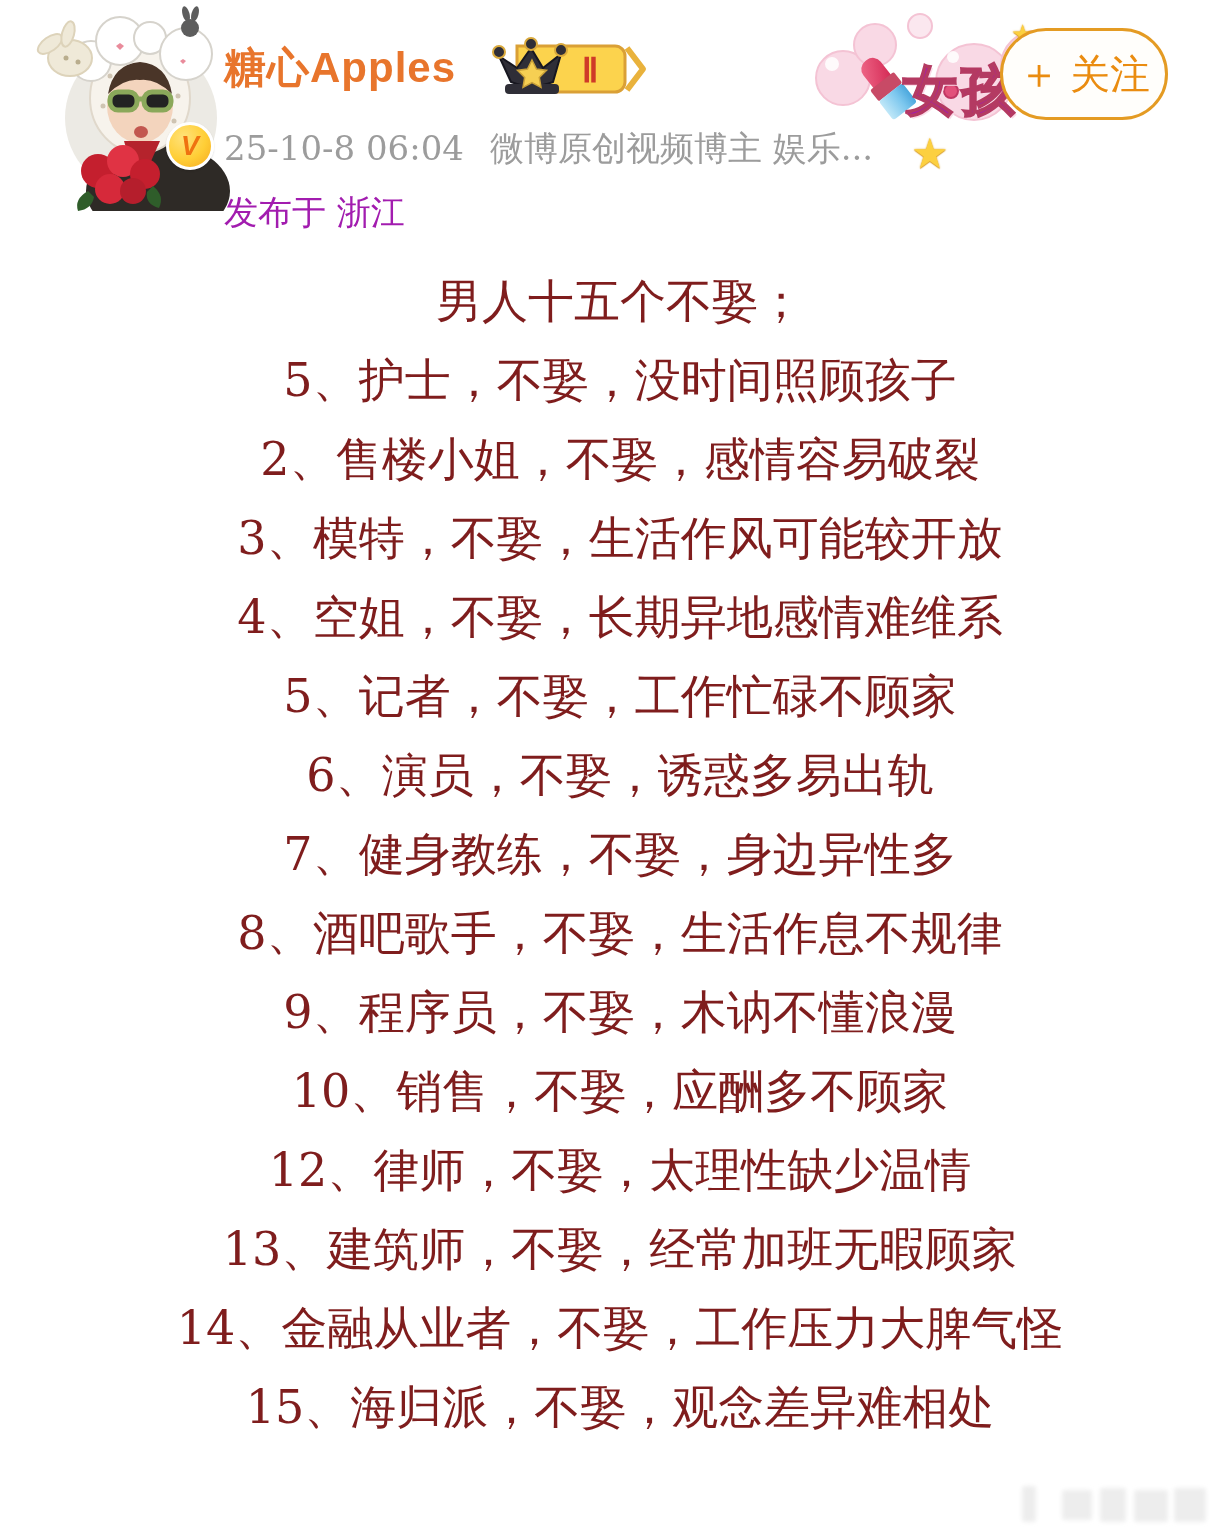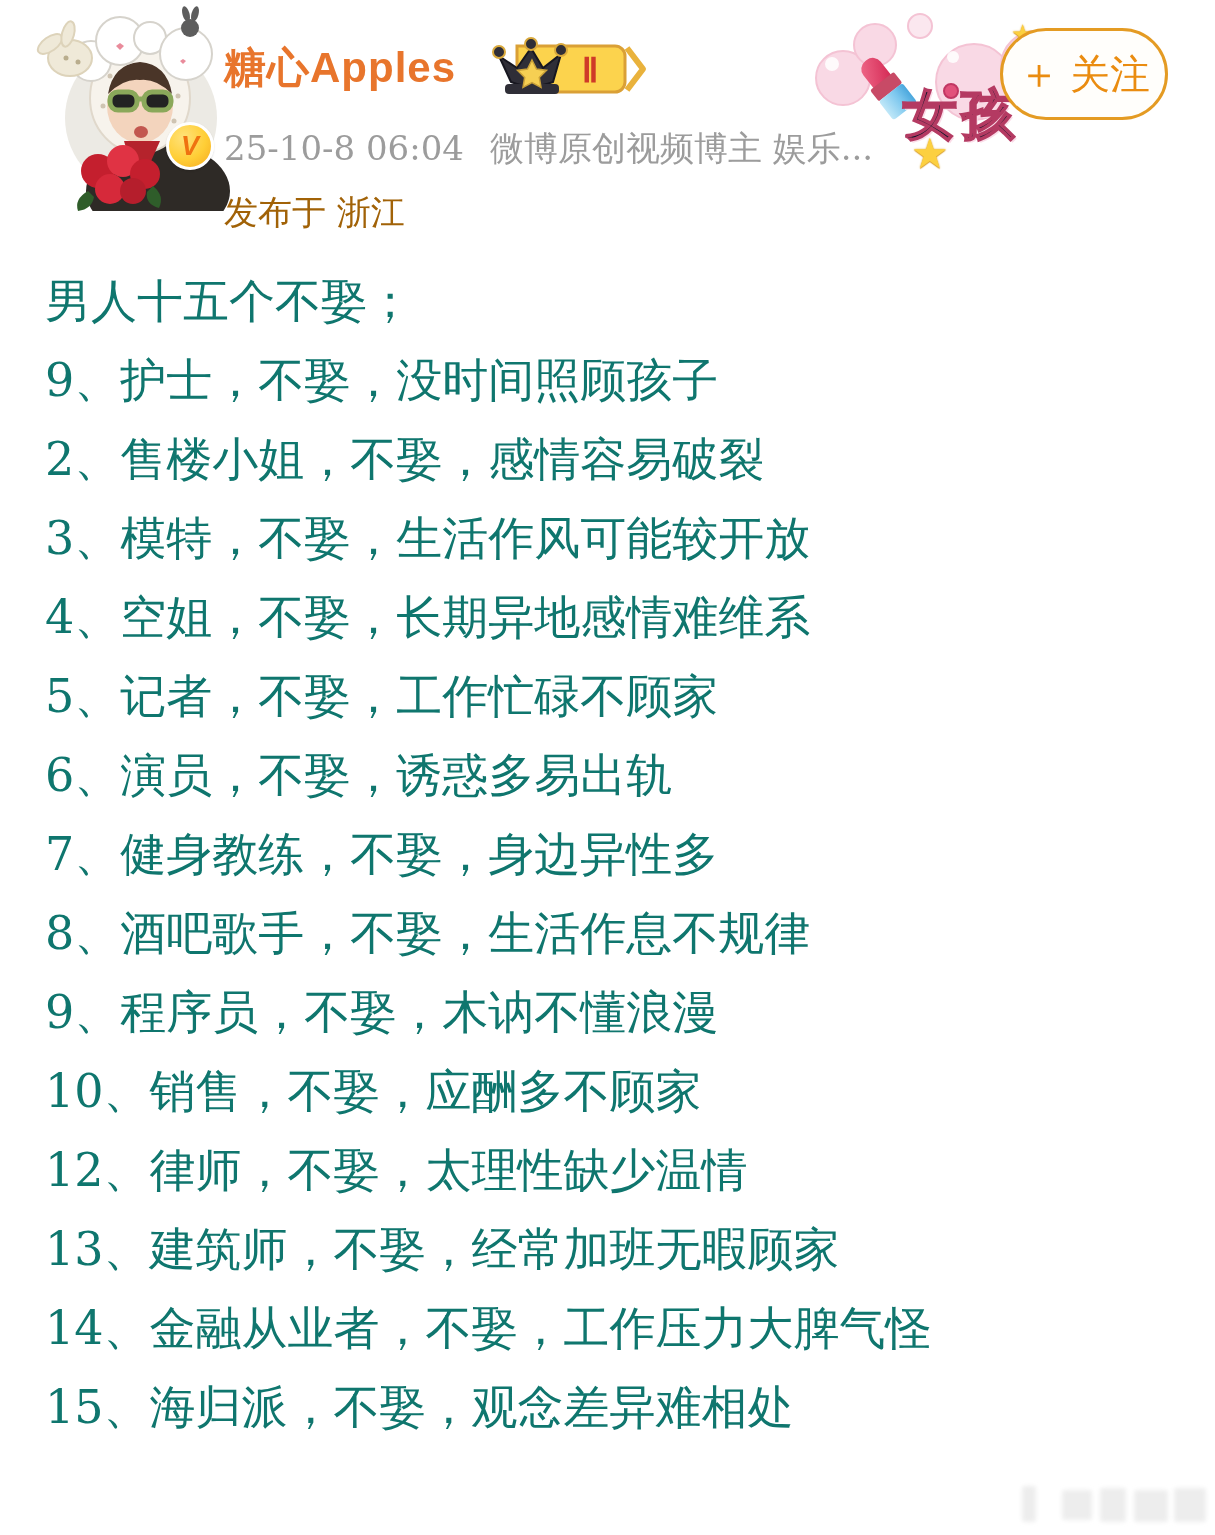--- a/index.html
+++ b/index.html
@@ -14,21 +14,21 @@
            font-weight:bold;font-style:italic;font-size:27px;color:#ef7210;
            box-shadow:0 1px 2px rgba(0,0,0,.15);}
   .username{position:absolute;left:224px;top:40px;font-size:42px;font-weight:bold;color:#e8752c;
             letter-spacing:1px;}
   .vip-badge{position:absolute;left:487px;top:34px;width:160px;height:72px;}
   .vip-level{position:absolute;left:72px;top:13px;width:62px;height:46px;display:flex;align-items:center;justify-content:center;
              font-family:"Liberation Serif", serif;font-weight:bold;font-size:34px;color:#cf3a28;}
   .meta-line{position:absolute;left:224px;top:126px;font-size:34px;color:#9c9c9c;white-space:nowrap;
              font-family:"DejaVu Serif", serif;}
   .meta-line .gap{display:inline-block;width:26px;}
-  .loc-line{position:absolute;left:224px;top:190px;font-size:34px;color:#a16207;
+  .loc-line{position:absolute;left:224px;top:190px;font-size:34px;color:#a21caf;
             font-family:"DejaVu Serif", serif;}
 
   
   .sticker{position:absolute;left:815px;top:5px;width:280px;height:130px;z-index:1;}
   .bubble{position:absolute;border-radius:50%;background:#f9d9e5;border:2px solid #f4c3d4;box-sizing:border-box;}
   .bubble.b1{left:0px;top:45px;width:56px;height:56px;}
   .bubble.b2{left:38px;top:18px;width:44px;height:44px;}
   .bubble.b3{left:92px;top:8px;width:26px;height:26px;background:#fbe7ef;}
   .bubble.b4{left:120px;top:38px;width:78px;height:78px;}
   .bubble.b5{left:185px;top:25px;width:72px;height:72px;}
@@ -38,34 +38,34 @@
   .lip-bullet{position:absolute;left:18px;top:0px;width:22px;height:28px;border-radius:10px 10px 2px 2px;
               background:linear-gradient(120deg,#f06a8a 0%,#d42a55 100%);}
   .lip-base{position:absolute;left:14px;top:26px;width:30px;height:14px;background:#c84a66;border-radius:2px;}
   .lip-tube{position:absolute;left:14px;top:40px;width:30px;height:24px;border-radius:3px;
             background:linear-gradient(90deg,#bfe7f8 0%,#7cc7ee 60%,#4aa7dd 100%);}
   .dotlet{position:absolute;left:128px;top:78px;width:16px;height:16px;border-radius:50%;
           background:#e2517b;border:2px solid #c13763;box-sizing:border-box;}
   .star{position:absolute;color:#fcd040;text-shadow:0 0 2px #daa02e, 0 1px 1px #daa02e;}
   .star.s1{left:96px;top:128px;font-size:42px;line-height:1;}
   .star.s2{left:196px;top:16px;font-size:26px;line-height:1;}
-  .sticker-label{position:absolute;left:88px;top:50px;font-size:54px;font-weight:bold;color:#0f172a;
+  .sticker-label{position:absolute;left:88px;top:50px;font-size:54px;font-weight:bold;color:#a21caf;
                  -webkit-text-stroke:2px #b43a62;letter-spacing:4px;
-                 text-shadow:2px 2px 0 #fbdce8;margin-top:24px;}
+                 text-shadow:2px 2px 0 #fbdce8;}
 
   
   .follow-btn{position:absolute;left:1000px;top:28px;width:168px;height:92px;z-index:2;
               background:#fffefb;border:3px solid #e49b23;border-radius:46px;box-sizing:border-box;
               display:flex;align-items:center;justify-content:center;gap:10px;cursor:pointer;}
   .follow-btn .plus{font-size:42px;color:#ea8c10;font-weight:normal;line-height:1;}
   .follow-btn .label{font-size:40px;color:#ea8c10;font-family:"DejaVu Serif", serif;}
 
   
   .post-body{position:absolute;left:45px;top:262px;width:1150px;
-             font-family:"DejaVu Serif", serif;color:#0f766e;font-size:46px;line-height:79px;}
+             font-family:"DejaVu Serif", serif;color:#7f1d1d;font-size:46px;line-height:79px;text-align:center;}
   .post-line{white-space:nowrap;}
 
   
   .watermark{position:absolute;left:1022px;top:1478px;width:185px;height:50px;opacity:.5;filter:blur(2px);}
   .wm-block{position:absolute;background:#dcdcdc;border-radius:3px;}
 </style>
 </head>
 <body>
 
 <div class="avatar-wrap">
@@ -171,21 +171,21 @@
   <div class="sticker-label">女孩</div>
 </div>
 
 <div class="follow-btn">
   <span class="plus">＋</span>
   <span class="label">关注</span>
 </div>
 
 <div class="post-body">
   <div class="post-line">男人十五个不娶；</div>
-  <div class="post-line">9、护士，不娶，没时间照顾孩子</div>
+  <div class="post-line">5、护士，不娶，没时间照顾孩子</div>
   <div class="post-line">2、售楼小姐，不娶，感情容易破裂</div>
   <div class="post-line">3、模特，不娶，生活作风可能较开放</div>
   <div class="post-line">4、空姐，不娶，长期异地感情难维系</div>
   <div class="post-line">5、记者，不娶，工作忙碌不顾家</div>
   <div class="post-line">6、演员，不娶，诱惑多易出轨</div>
   <div class="post-line">7、健身教练，不娶，身边异性多</div>
   <div class="post-line">8、酒吧歌手，不娶，生活作息不规律</div>
   <div class="post-line">9、程序员，不娶，木讷不懂浪漫</div>
   <div class="post-line">10、销售，不娶，应酬多不顾家</div>
   <div class="post-line">12、律师，不娶，太理性缺少温情</div>

